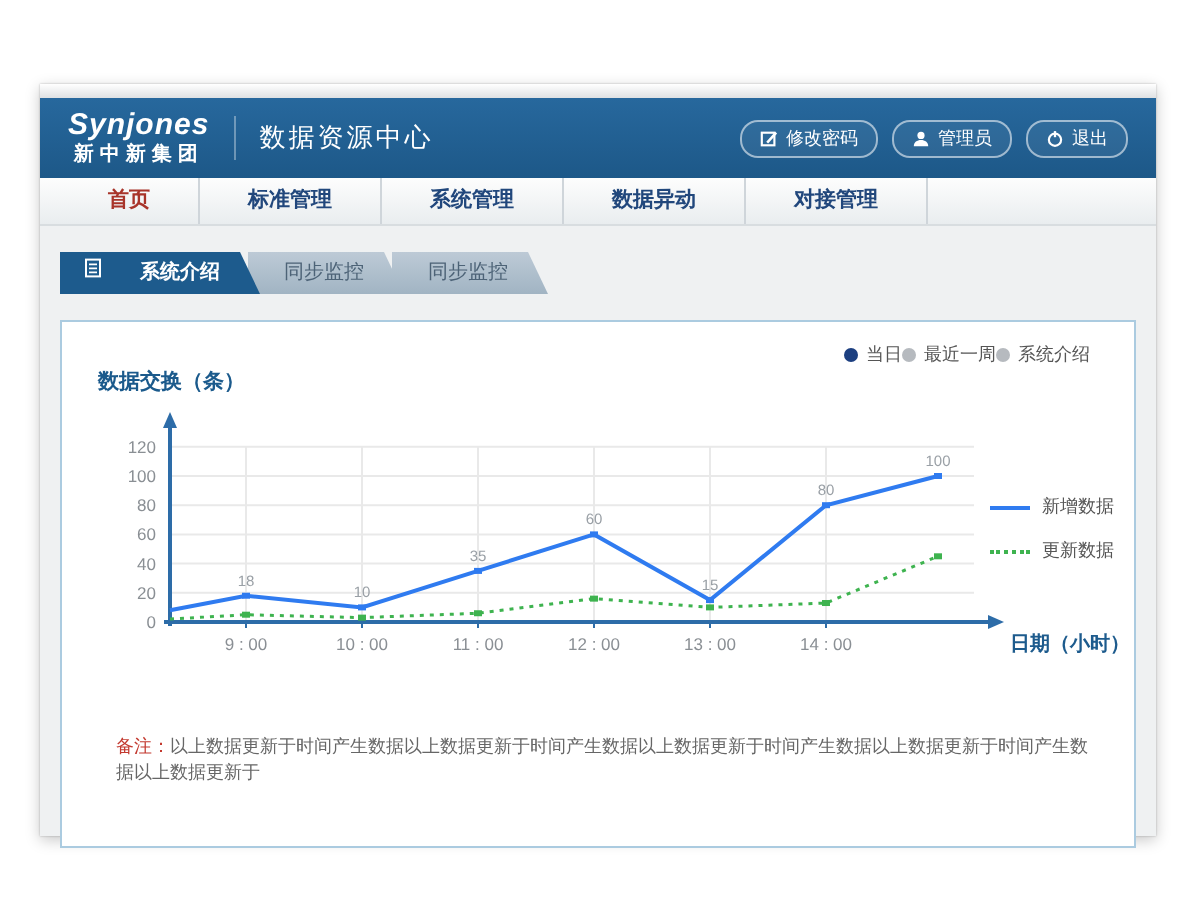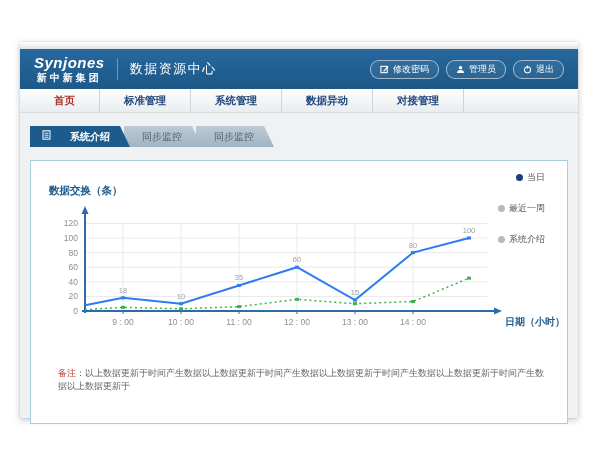--- a/index.html
+++ b/index.html
@@ -24,21 +24,21 @@
   .nav-item.active { color:#a8342a; }
 
   .content { position:relative; height:305px; }
   .tabs { display:flex; margin:13px 0 0 10px; height:21px; position:relative; }
   .tab { height:21px; line-height:21px; font-size:10px; padding:0 20px 0 12px; clip-path:polygon(0 0, calc(100% - 10px) 0, 100% 100%, 0 100%); cursor:pointer; }
   .tab.active { background:#1d5b8d; color:#fff; font-weight:bold; display:flex; align-items:center; gap:19px; position:relative; z-index:2; }
   .tab.inactive { background:linear-gradient(#bdcad6,#a1b4c3); color:#4d6377; margin-left:-6px; position:relative; z-index:1; padding-left:18px;text-align:center; }
 
   .panel { position:absolute; top:34px; left:10px; width:538px; height:264px; background:#fff; border:1px solid #abcbe0; }
 
-  .radio-row { position:absolute; top:10px; right:22px; display:flex; gap:18px; font-size:9px; color:#555; align-items:flex-end;flex-direction:column; }
+  .radio-row { position:absolute; top:10px; right:22px; display:flex; font-size:9px; color:#555; align-items:flex-start; }
   .radio-opt { display:flex; align-items:center; cursor:pointer; }
   .radio-dot { width:7px; height:7px; border-radius:50%; background:#b6babf; display:inline-block; margin-right:4px; }
   .radio-opt.selected .radio-dot { background:#1c3f80; }
 
   .chart-title { position:absolute; top:23px; left:18px; font-size:10.5px; font-weight:bold; color:#1b5a8c; }
   .chart-wrap { position:absolute; top:38px; left:8px; width:530px; height:140px; }
   svg text { font-family:"Liberation Sans","DejaVu Sans",sans-serif; }
 
   .chart-legend { position:absolute; top:86px; right:10px; display:flex; flex-direction:column; gap:9px; z-index:3; }
   .legend-item { display:flex; align-items:center; gap:6px; font-size:9px; color:#555; }
@@ -189,19 +189,29 @@
             <text x="258" y="63.2" text-anchor="middle" font-size="7.5" fill="#9aa0a6">60</text>
             <rect x="314" y="99.55" width="4" height="3" fill="#2f7bf0"></rect>
             <text x="316" y="96.05" text-anchor="middle" font-size="7.5" fill="#9aa0a6">15</text>
             <rect x="372" y="52.1" width="4" height="3" fill="#2f7bf0"></rect>
             <text x="374" y="48.6" text-anchor="middle" font-size="7.5" fill="#9aa0a6">80</text>
             <rect x="428" y="37.5" width="4" height="3" fill="#2f7bf0"></rect>
             <text x="430" y="34" text-anchor="middle" font-size="7.5" fill="#9aa0a6">100</text>
           </svg>
       </div>
 
+      <div class="chart-legend">
+        <div class="legend-item">
+          <span class="swatch solid"></span>
+          <span>新增数据</span>
+        </div>
+        <div class="legend-item">
+          <span class="swatch dotted"></span>
+          <span>更新数据</span>
+        </div>
+      </div>
 
       <div class="footnote">
         <span class="fn-prefix">备注：</span><span>以上数据更新于时间产生数据以上数据更新于时间产生数据以上数据更新于时间产生数据以上数据更新于时间产生数据以上数据更新于</span>
       </div>
     </div>
   </div>
 </div>
 
 </body></html>

